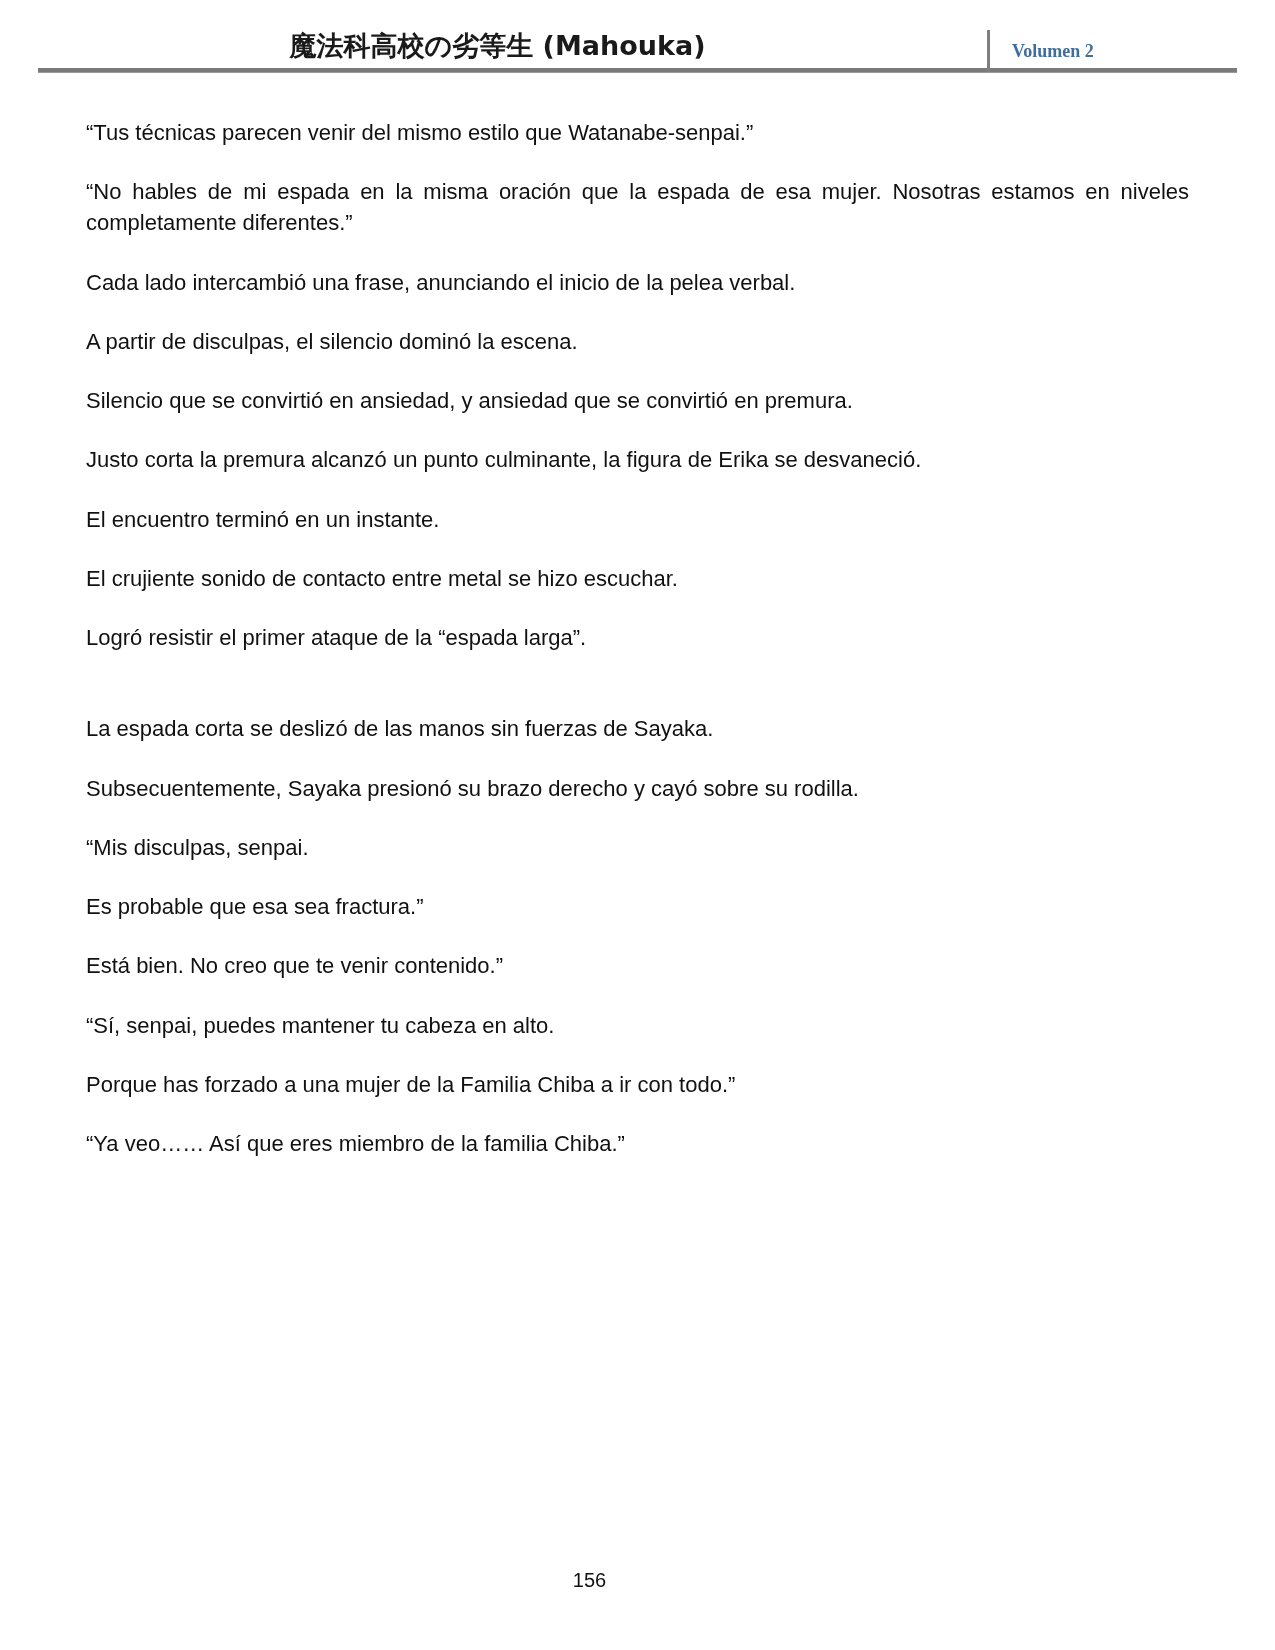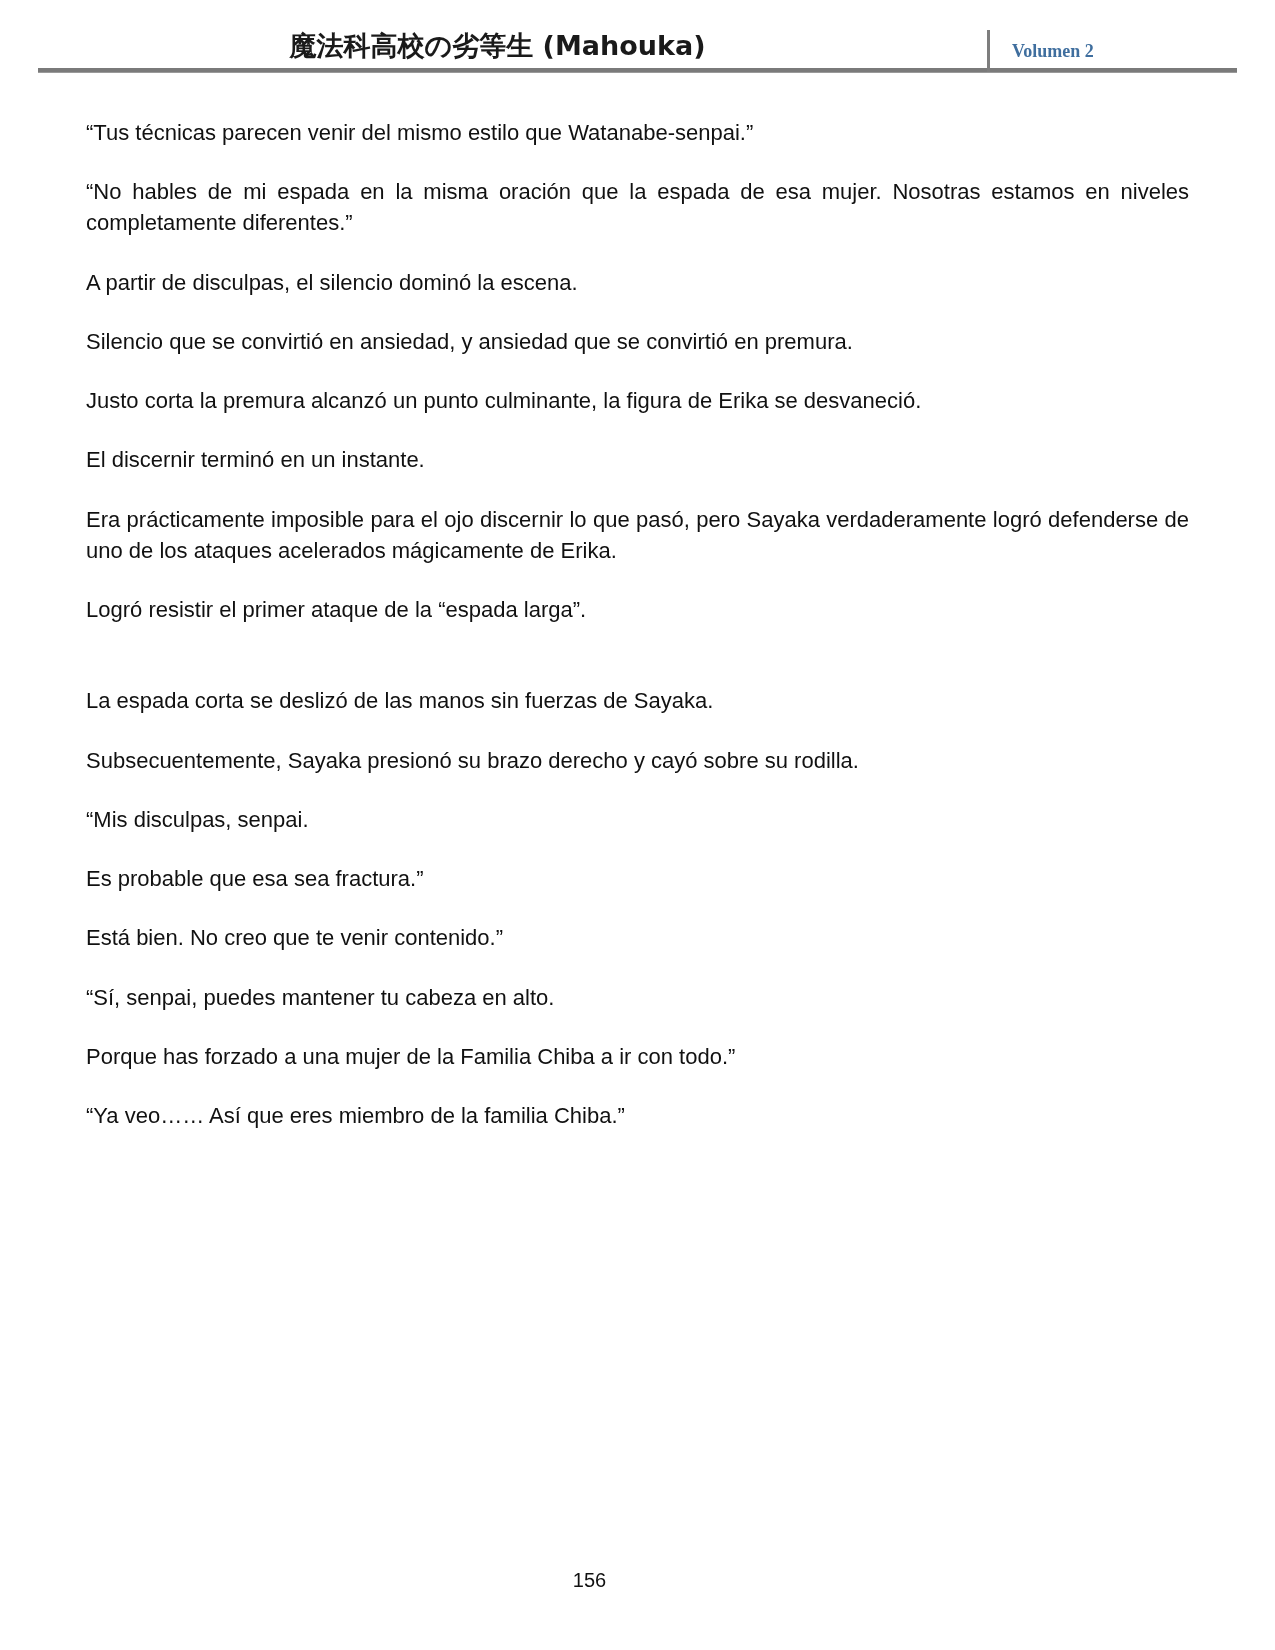--- a/index.html
+++ b/index.html
@@ -121,25 +121,26 @@
     <div class="header-right">
       <div class="header-divider"></div>
       <div class="volume-label">Volumen 2</div>
     </div>
   </div>
   <div class="header-rule"></div>
 
   <div class="content">
     <p class="para nojustify">“Tus técnicas parecen venir del mismo estilo que Watanabe-senpai.”</p>
     <p class="para">“No hables de mi espada en la misma oración que la espada de esa mujer. Nosotras estamos en niveles completamente diferentes.”</p>
+    <p class="para nojustify">Cada lado intercambió una frase, anunciando el inicio de la pelea verbal.</p>
     <p class="para nojustify">A partir de disculpas, el silencio dominó la escena.</p>
     <p class="para nojustify">Silencio que se convirtió en ansiedad, y ansiedad que se convirtió en premura.</p>
     <p class="para nojustify">Justo corta la premura alcanzó un punto culminante, la figura de Erika se desvaneció.</p>
-    <p class="para nojustify">El discernir terminó en un instante.</p>
-    <p class="para">Era prácticamente imposible para el ojo discernir lo que pasó, pero Sayaka verdaderamente logró defenderse de uno de los ataques acelerados mágicamente de Erika.</p>
+    <p class="para nojustify">El encuentro terminó en un instante.</p>
+    <p class="para nojustify">El crujiente sonido de contacto entre metal se hizo escuchar.</p>
     <p class="para nojustify gap">Logró resistir el primer ataque de la “espada larga”.</p>
     <p class="para nojustify">La espada corta se deslizó de las manos sin fuerzas de Sayaka.</p>
     <p class="para nojustify">Subsecuentemente, Sayaka presionó su brazo derecho y cayó sobre su rodilla.</p>
     <p class="para nojustify">“Mis disculpas, senpai.</p>
     <p class="para nojustify">Es probable que esa sea fractura.”</p>
     <p class="para nojustify">Está bien. No creo que te venir contenido.”</p>
     <p class="para nojustify">“Sí, senpai, puedes mantener tu cabeza en alto.</p>
     <p class="para nojustify">Porque has forzado a una mujer de la Familia Chiba a ir con todo.”</p>
     <p class="para nojustify">“Ya veo…… Así que eres miembro de la familia Chiba.”</p>
   </div>

